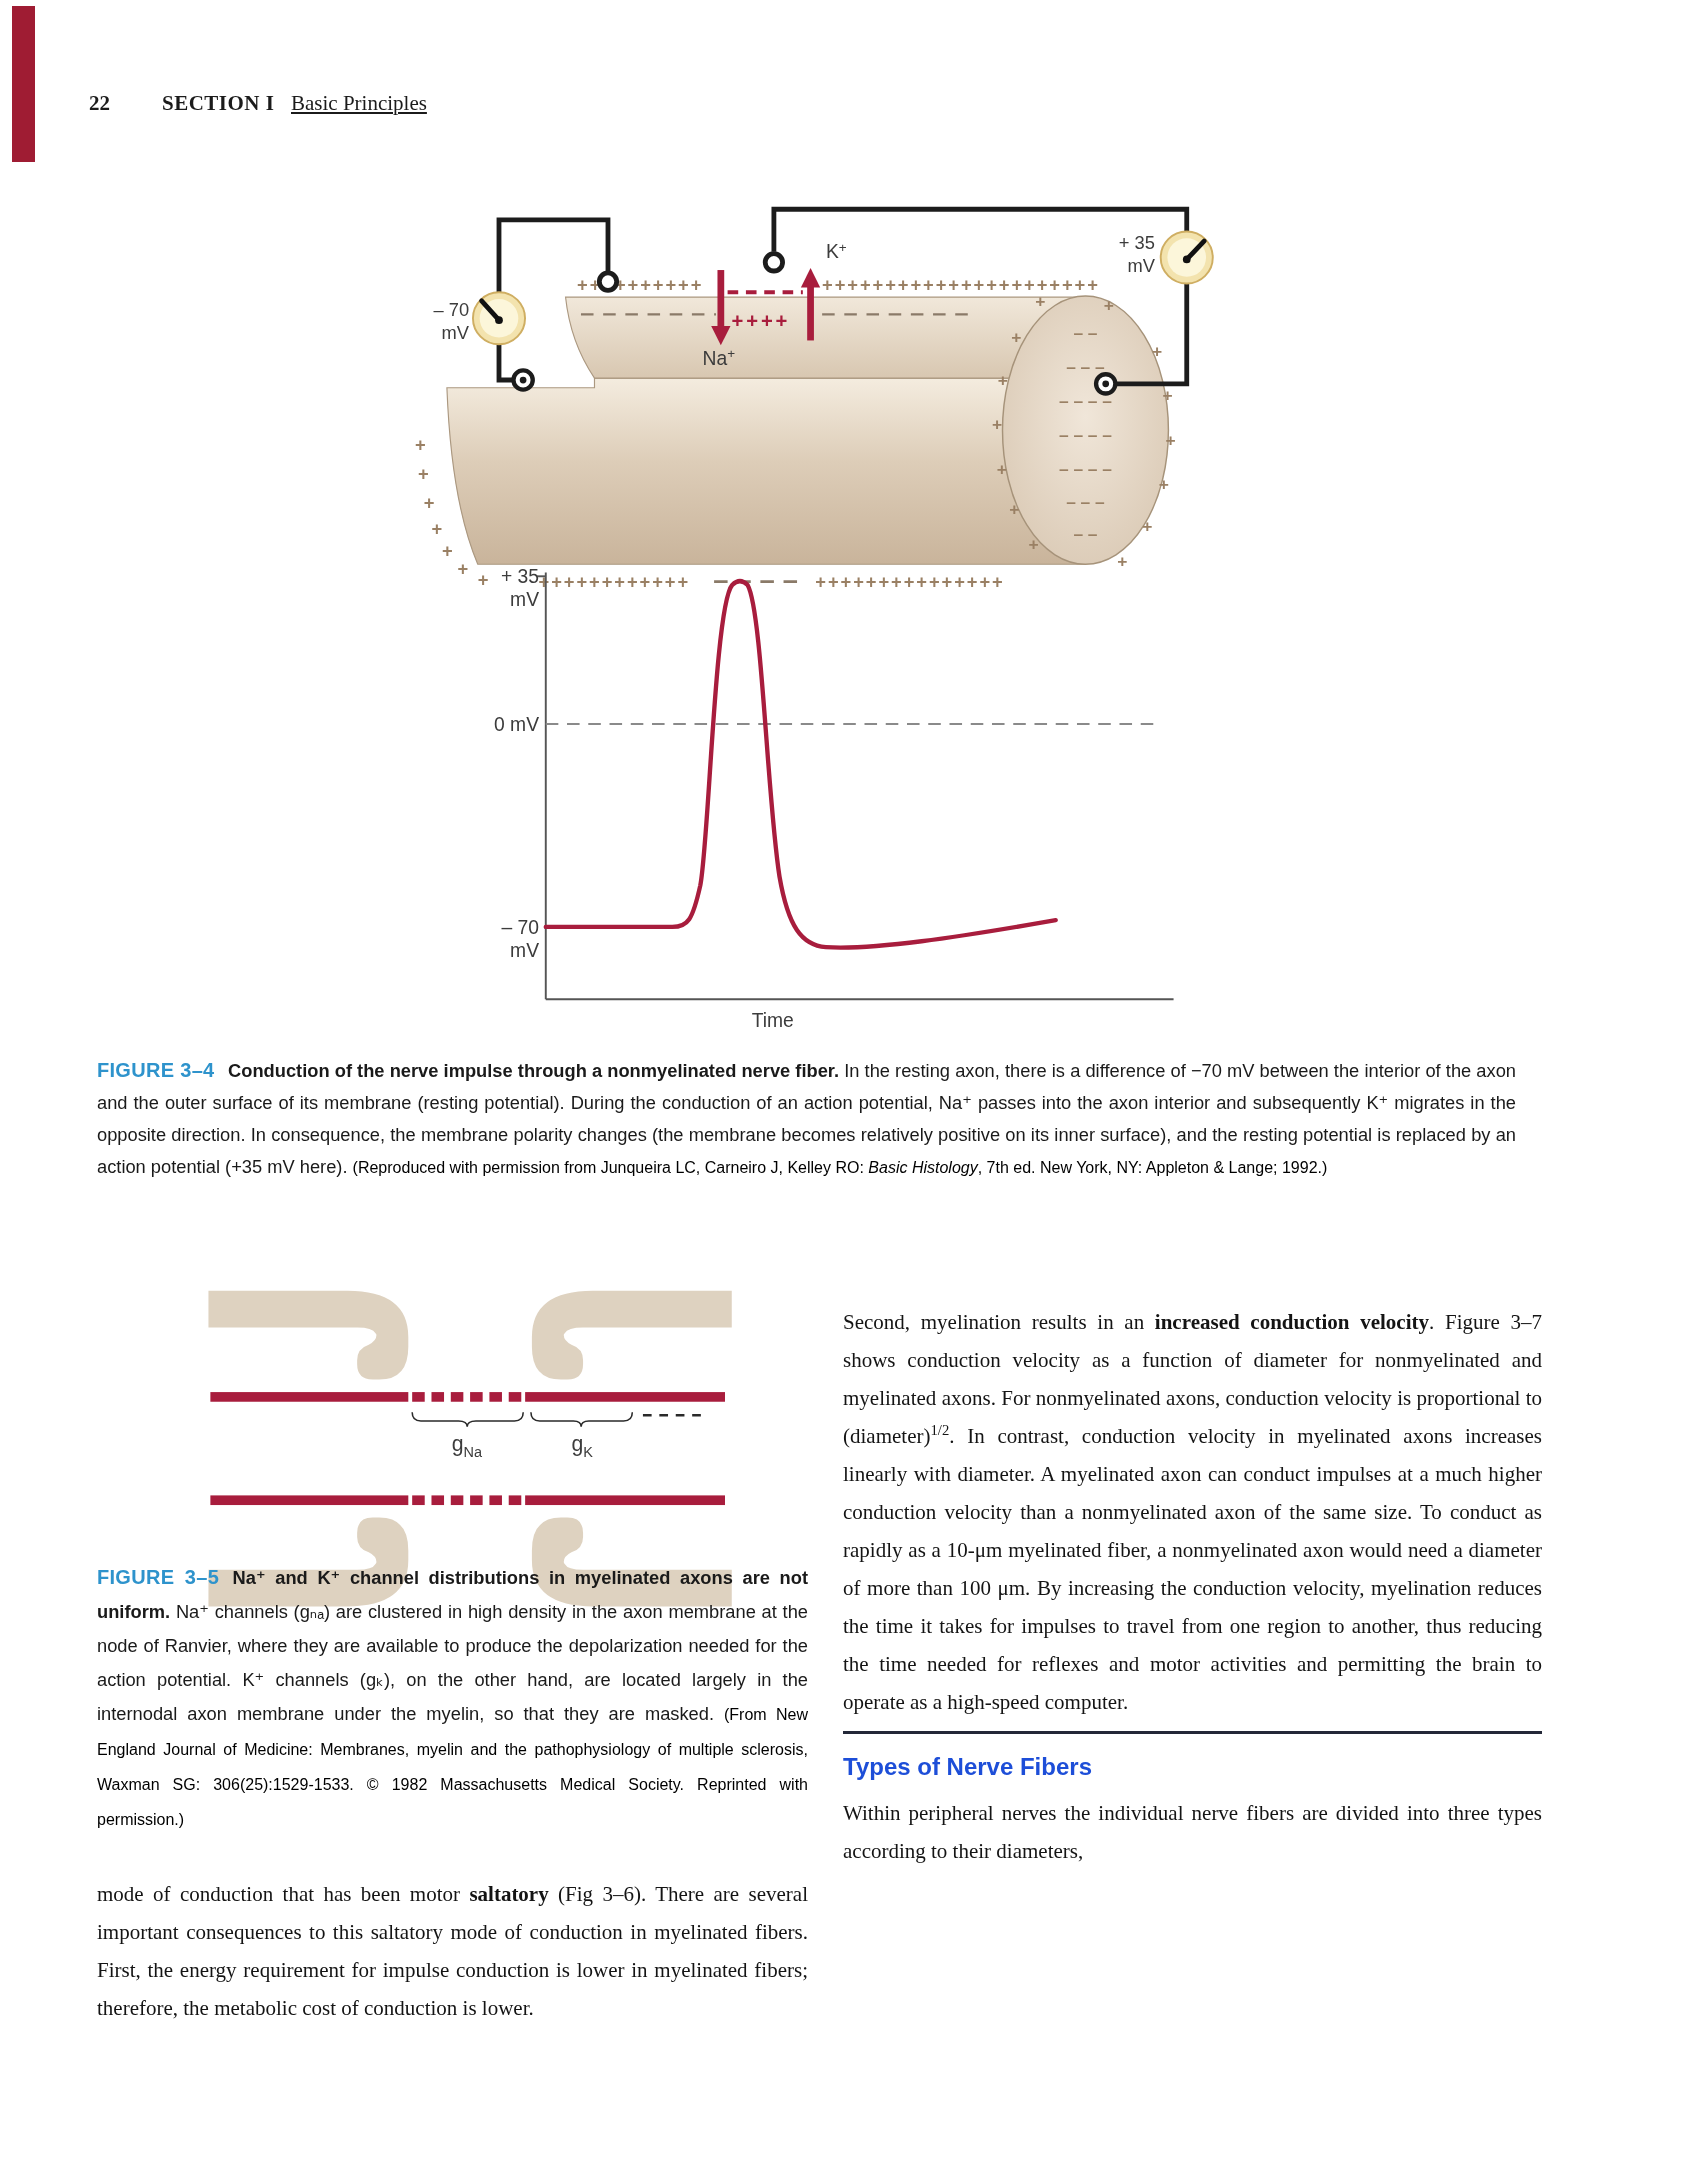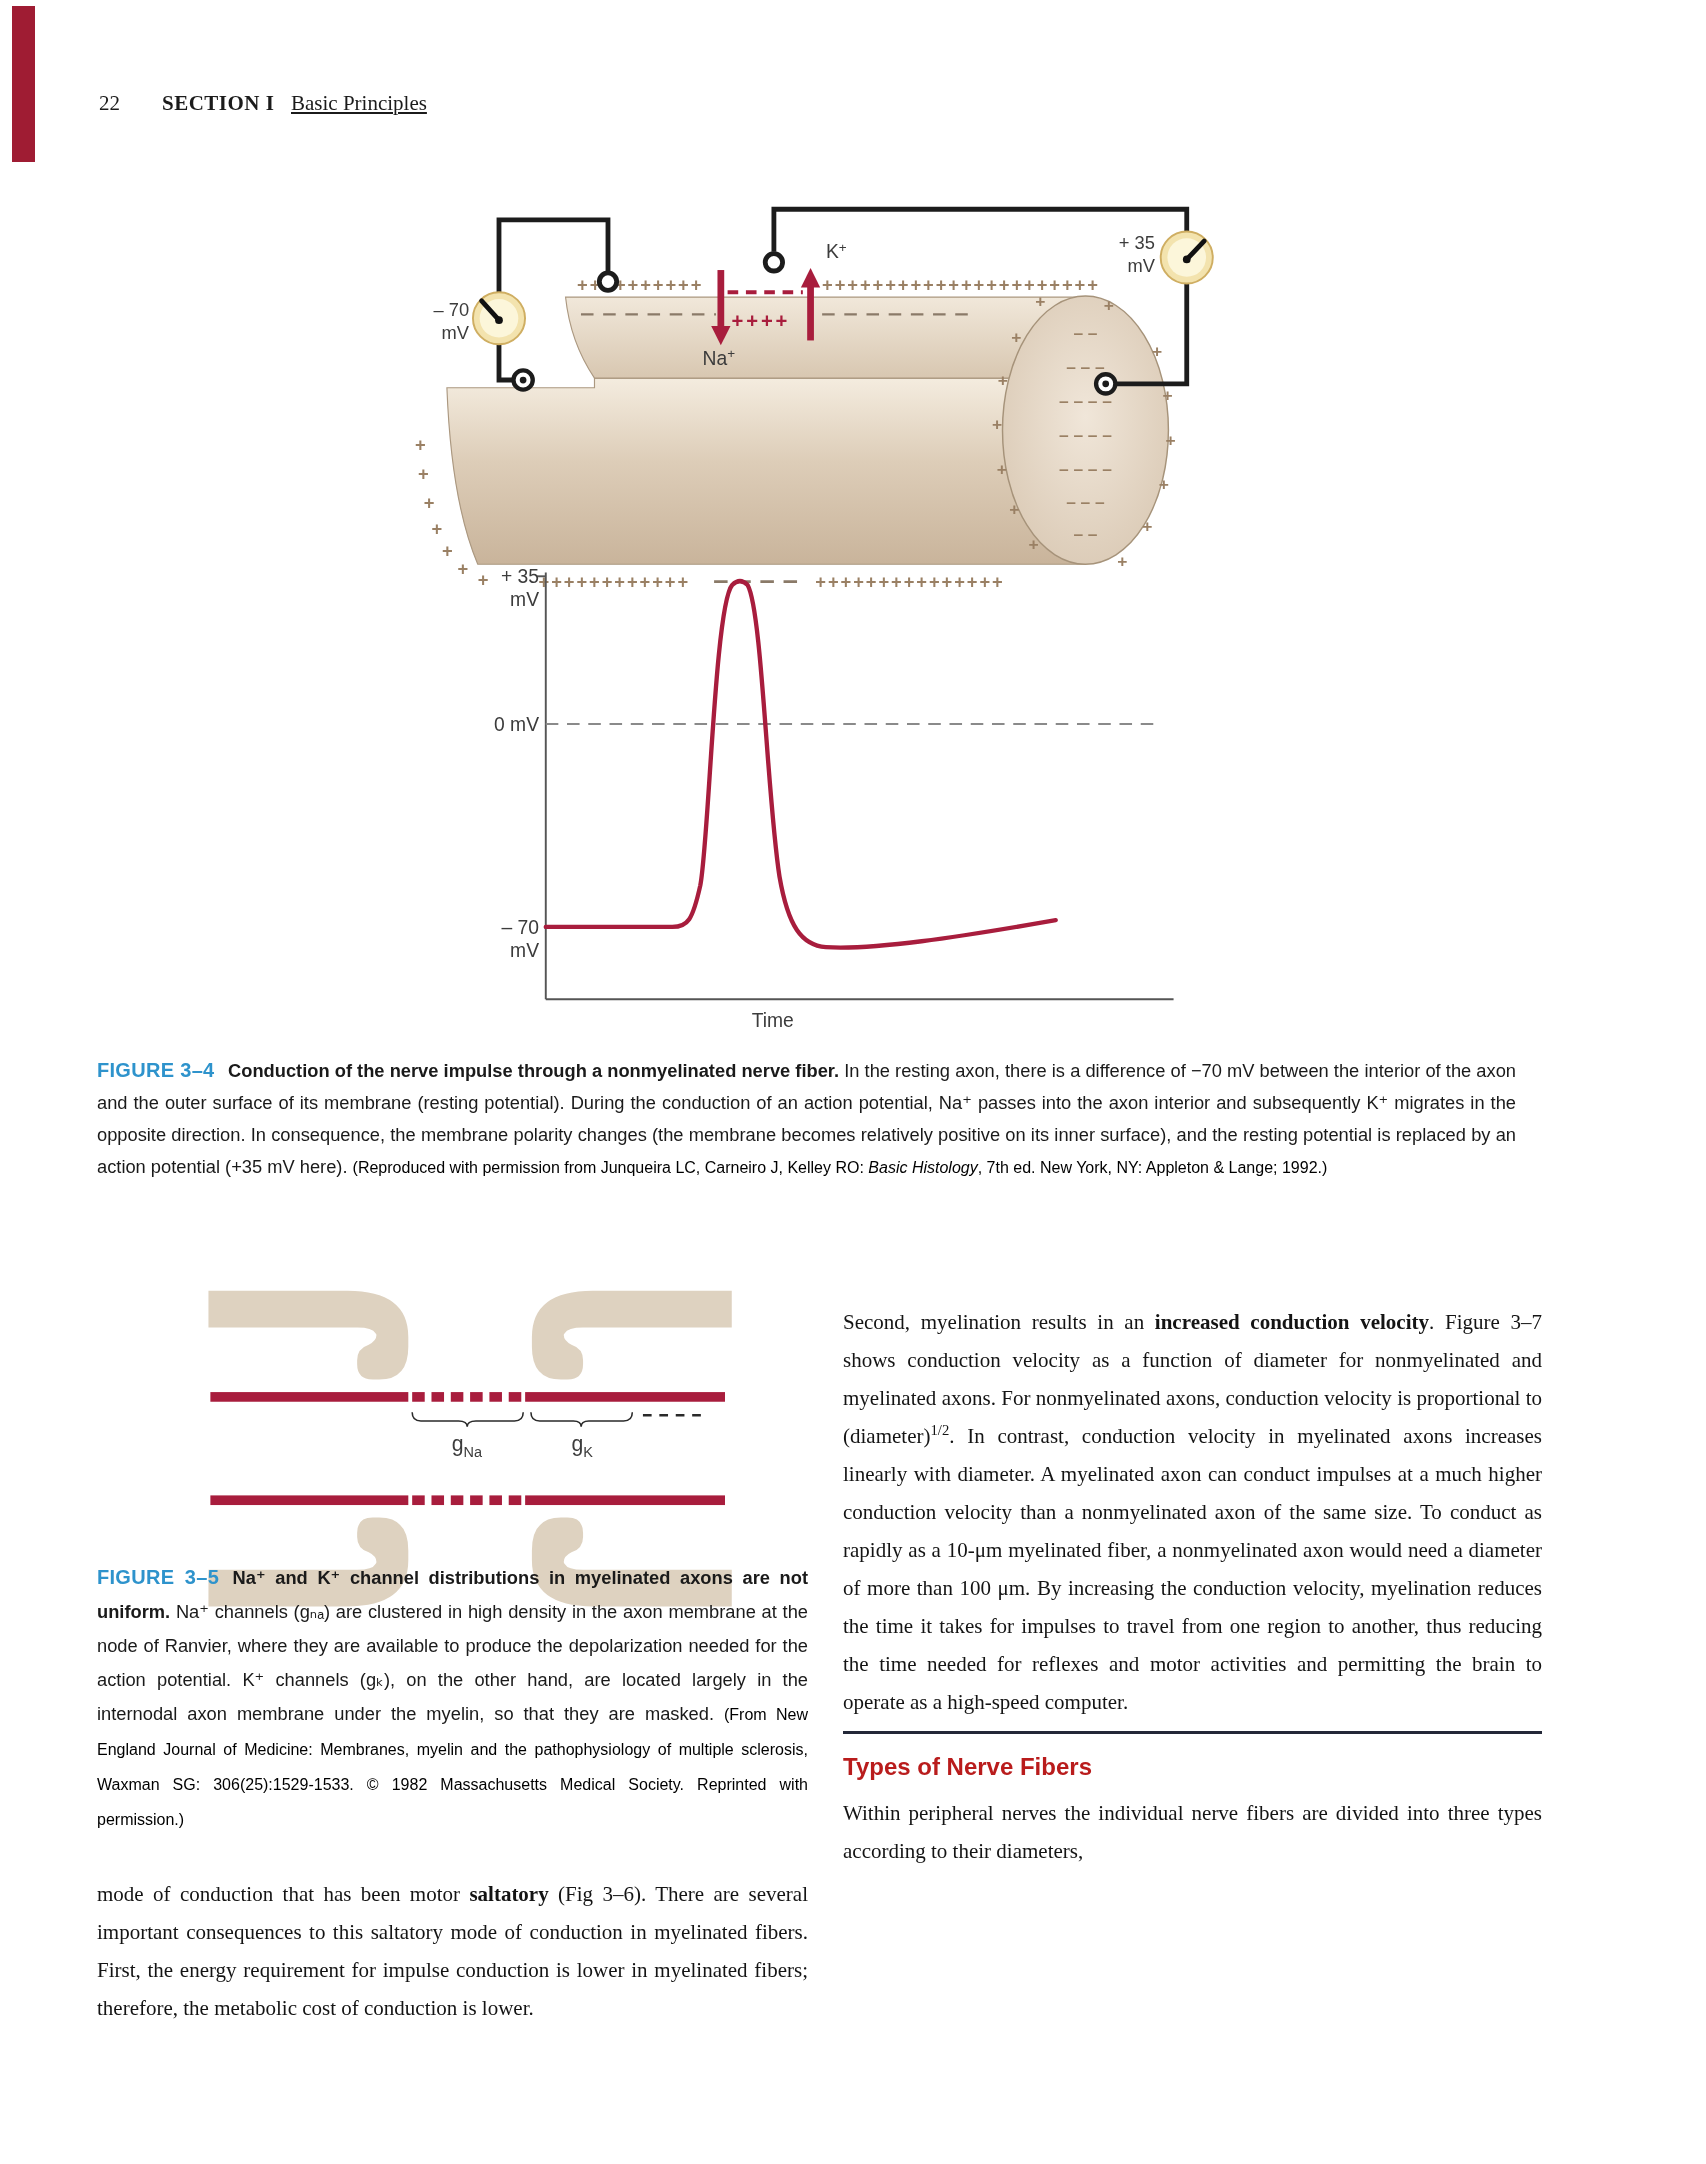--- a/index.html
+++ b/index.html
@@ -3,41 +3,41 @@
 <meta charset="utf-8">
 <style>
   html,body{margin:0;padding:0;background:#e8e8e8;}
   .page{position:relative;width:1706px;height:2165px;background:#ffffff;overflow:hidden;
         font-family:"Liberation Sans","DejaVu Sans",sans-serif;color:#161616;}
   .abs{position:absolute;}
   
   .corner-bar{left:11.6px;top:5.8px;width:23px;height:156px;background:#9f1c33;}
   
   .head{top:91px;font-family:"Liberation Serif","DejaVu Serif",serif;font-size:21px;color:#1b1b1b;}
-  .head-num{left:99px;}
+  .head-num{left:89px;font-weight:bold;}
   .head-sec{left:162px;font-weight:bold;letter-spacing:0.5px;}
   .head-title{left:291px;text-decoration:underline;}
   
   .caption{font-size:18.3px;line-height:32px;text-align:justify;color:#1a1a1a;}
   .cap4{left:97px;top:1054px;width:1419px;}
   .cap5{left:97px;top:1560px;width:711px;line-height:34px;}
   .figlabel{color:#2e93cc;font-weight:bold;font-size:20px;letter-spacing:0.3px;padding-right:13.5px;}
   .capbold{font-weight:bold;}
   .capsmall{font-size:16px;color:#000000;}
   
   .serif{font-family:"Liberation Serif","DejaVu Serif",serif;font-size:21px;line-height:38px;
          text-align:justify;color:#141414;}
   .left-para{left:97px;top:1854px;width:711px;}
   .right-col{left:843px;top:1303px;width:699px;}
   .right-col p{margin:0;}
   .sup{vertical-align:super;font-size:70%;line-height:0;}
   h2.main-head{margin:33px 0 0 0;font-size:27px;font-weight:bold;color:#15718f;letter-spacing:0.2px;
                font-family:"Liberation Sans","DejaVu Sans",sans-serif;}
   .head-rule{height:2.9px;background:#232838;margin:9.7px 0 0 0;}
-  h3.sub-head{margin:19.3px 0 0 0;font-size:24px;font-weight:bold;color:#b91c1c;
+  h3.sub-head{margin:19.3px 0 0 0;font-size:24px;font-weight:bold;color:#1d4ed8;
               font-family:"Liberation Sans","DejaVu Sans",sans-serif;}
   .right-col .body2{margin-top:13.5px;}
   
   svg text{font-family:"Liberation Sans","DejaVu Sans",sans-serif;}
   .sign{fill:#9a8064;font-weight:bold;}
   .lbl{fill:#3c3c3c;}
 </style>
 </head>
 <body>
 

